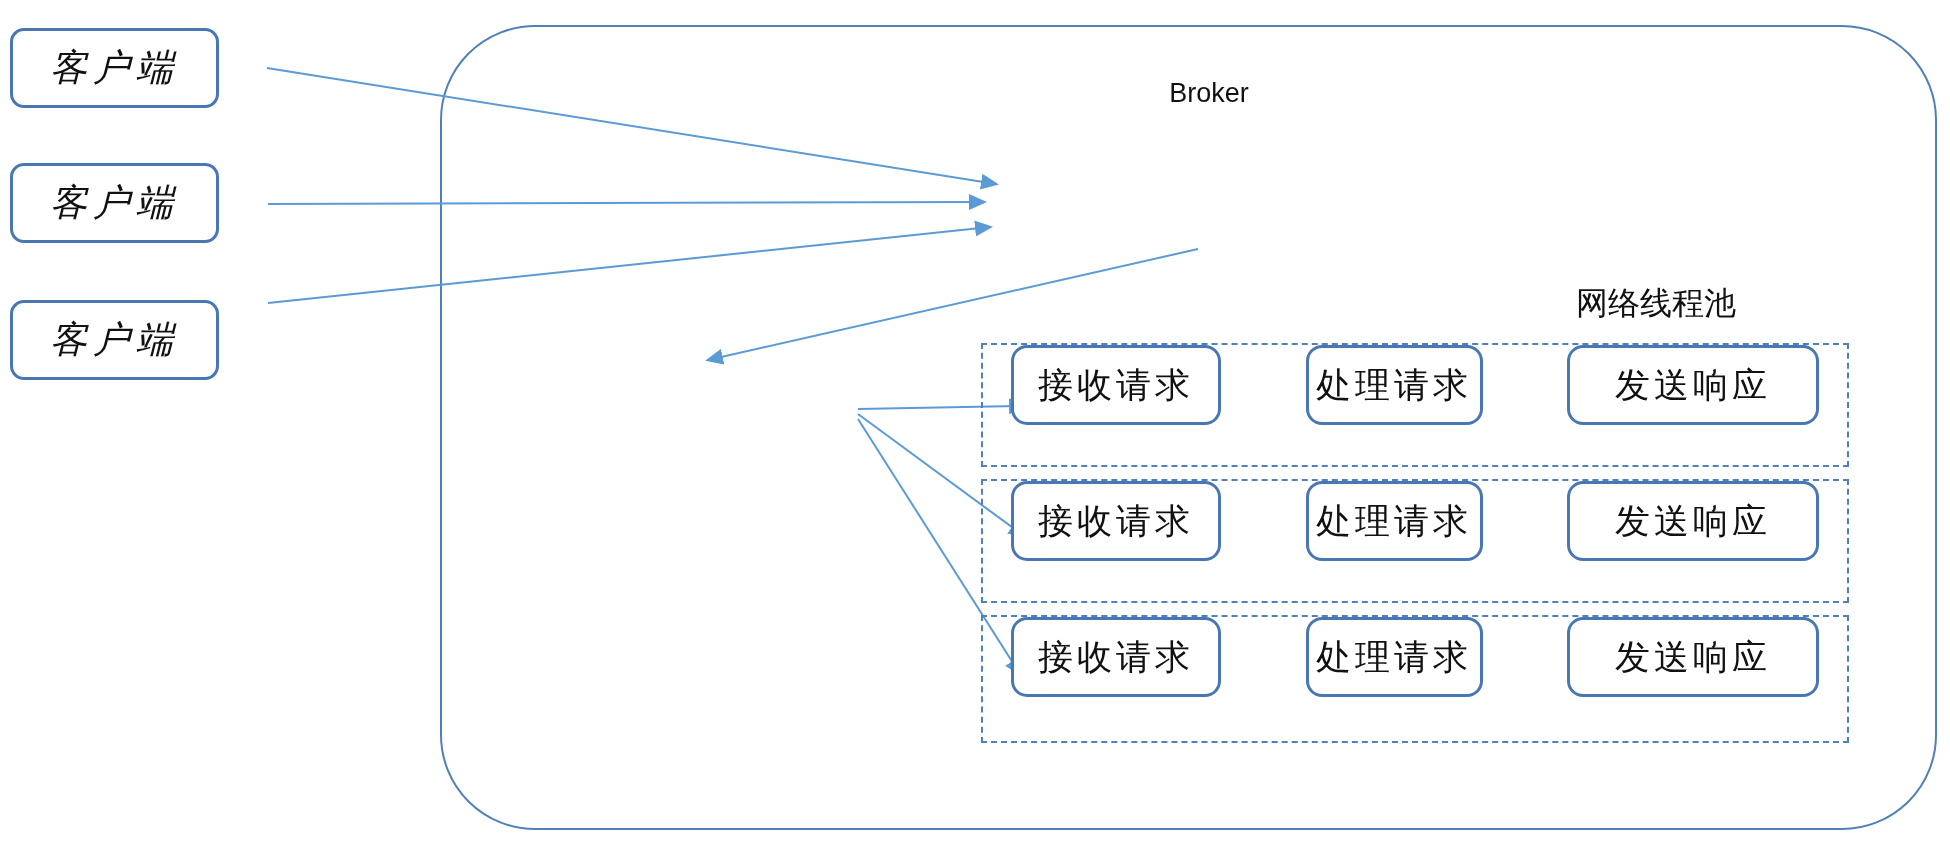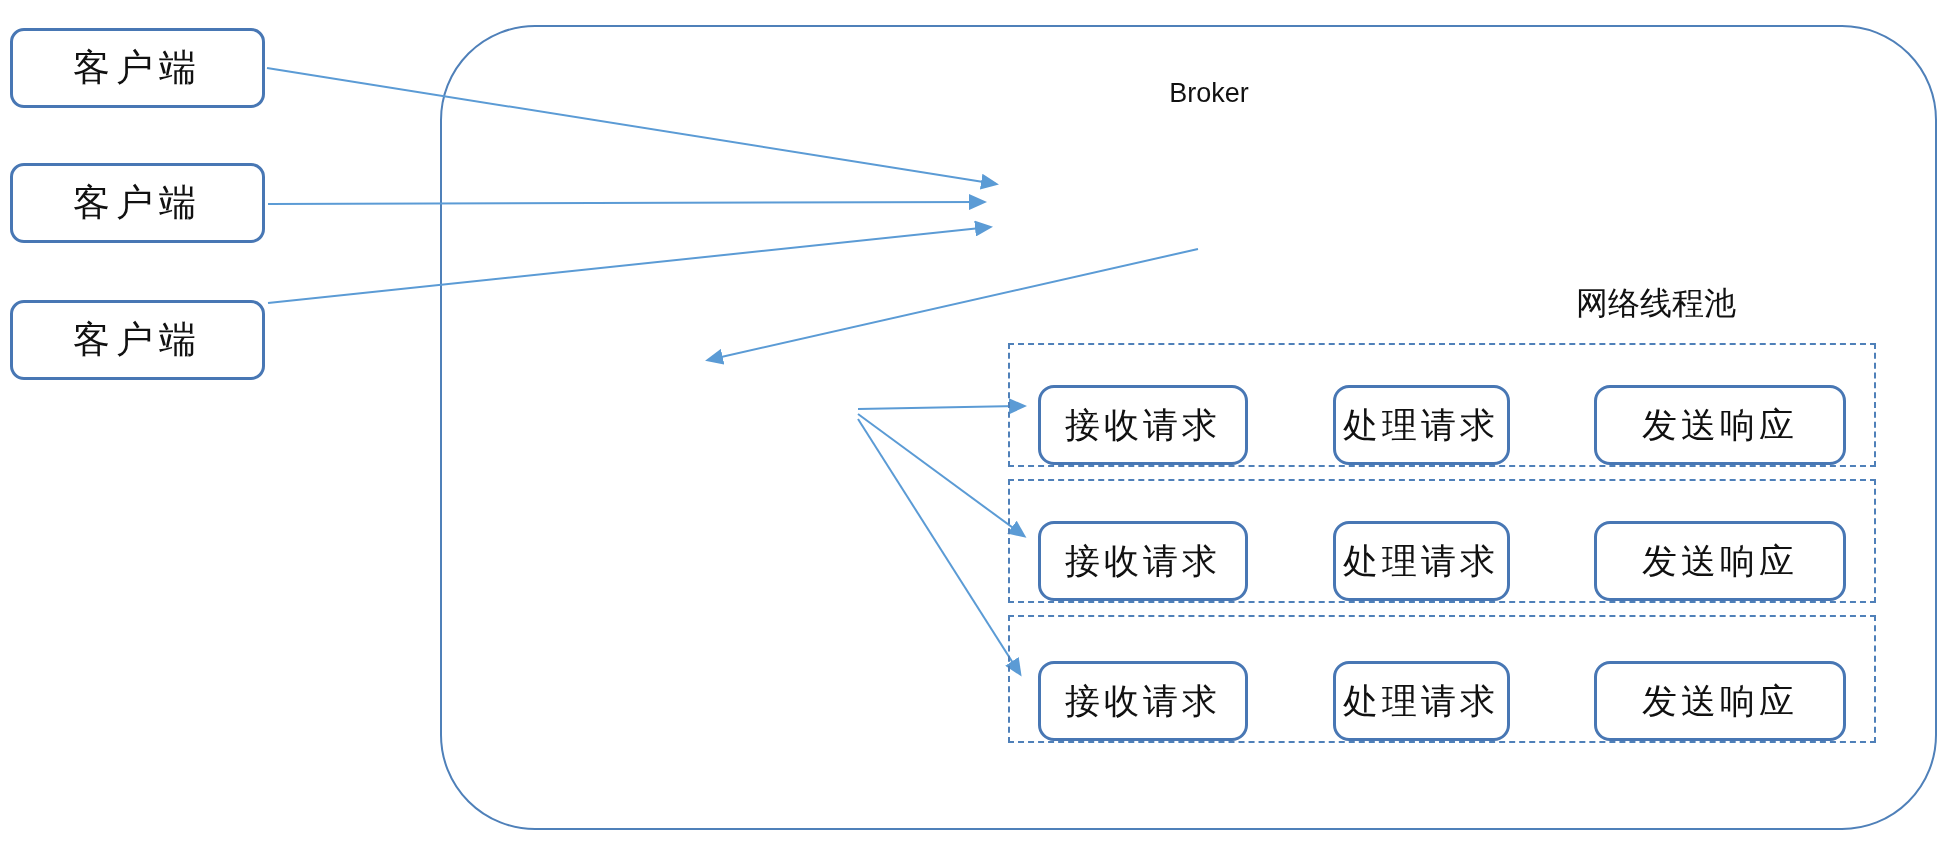--- a/index.html
+++ b/index.html
@@ -31,24 +31,25 @@
     border-radius: 14px;
     display: flex;
     align-items: center;
     justify-content: center;
     color: #111111;
     background: transparent;
     z-index: 10;
   }
   .client {
     left: 10px;
-    width: 255px;
+    width: 209px;
     height: 80px;
     font-size: 37px;
     letter-spacing: 6px;
+    font-style: italic;
   }
   #client-1 { top: 28px; }
   #client-2 { top: 163px; }
   #client-3 { top: 300px; }
 
   
   #broker {
     position: absolute;
     left: 440px;
     top: 25px;
@@ -90,27 +91,27 @@
     left: 1576px;
     top: 282px;
     width: 300px;
     text-align: left;
     font-size: 32px;
     color: #111111;
     z-index: 10;
   }
   .thread-row {
     position: absolute;
-    left: 1008px;
+    left: 981px;
     width: 868px;
     height: 124px;
     box-sizing: border-box;
     border: 2px dashed #4f80b9;
     display: flex;
-    align-items: flex-end;
+    align-items: flex-start;
     justify-content: space-between;
     padding: 0 28px;
     z-index: 8;
   }
   #thread-row-1 { top: 343px; }
   #thread-row-2 { top: 479px; }
   #thread-row-3 { top: 615px; height: 128px; }
   .step {
     position: relative;
     box-sizing: border-box;

